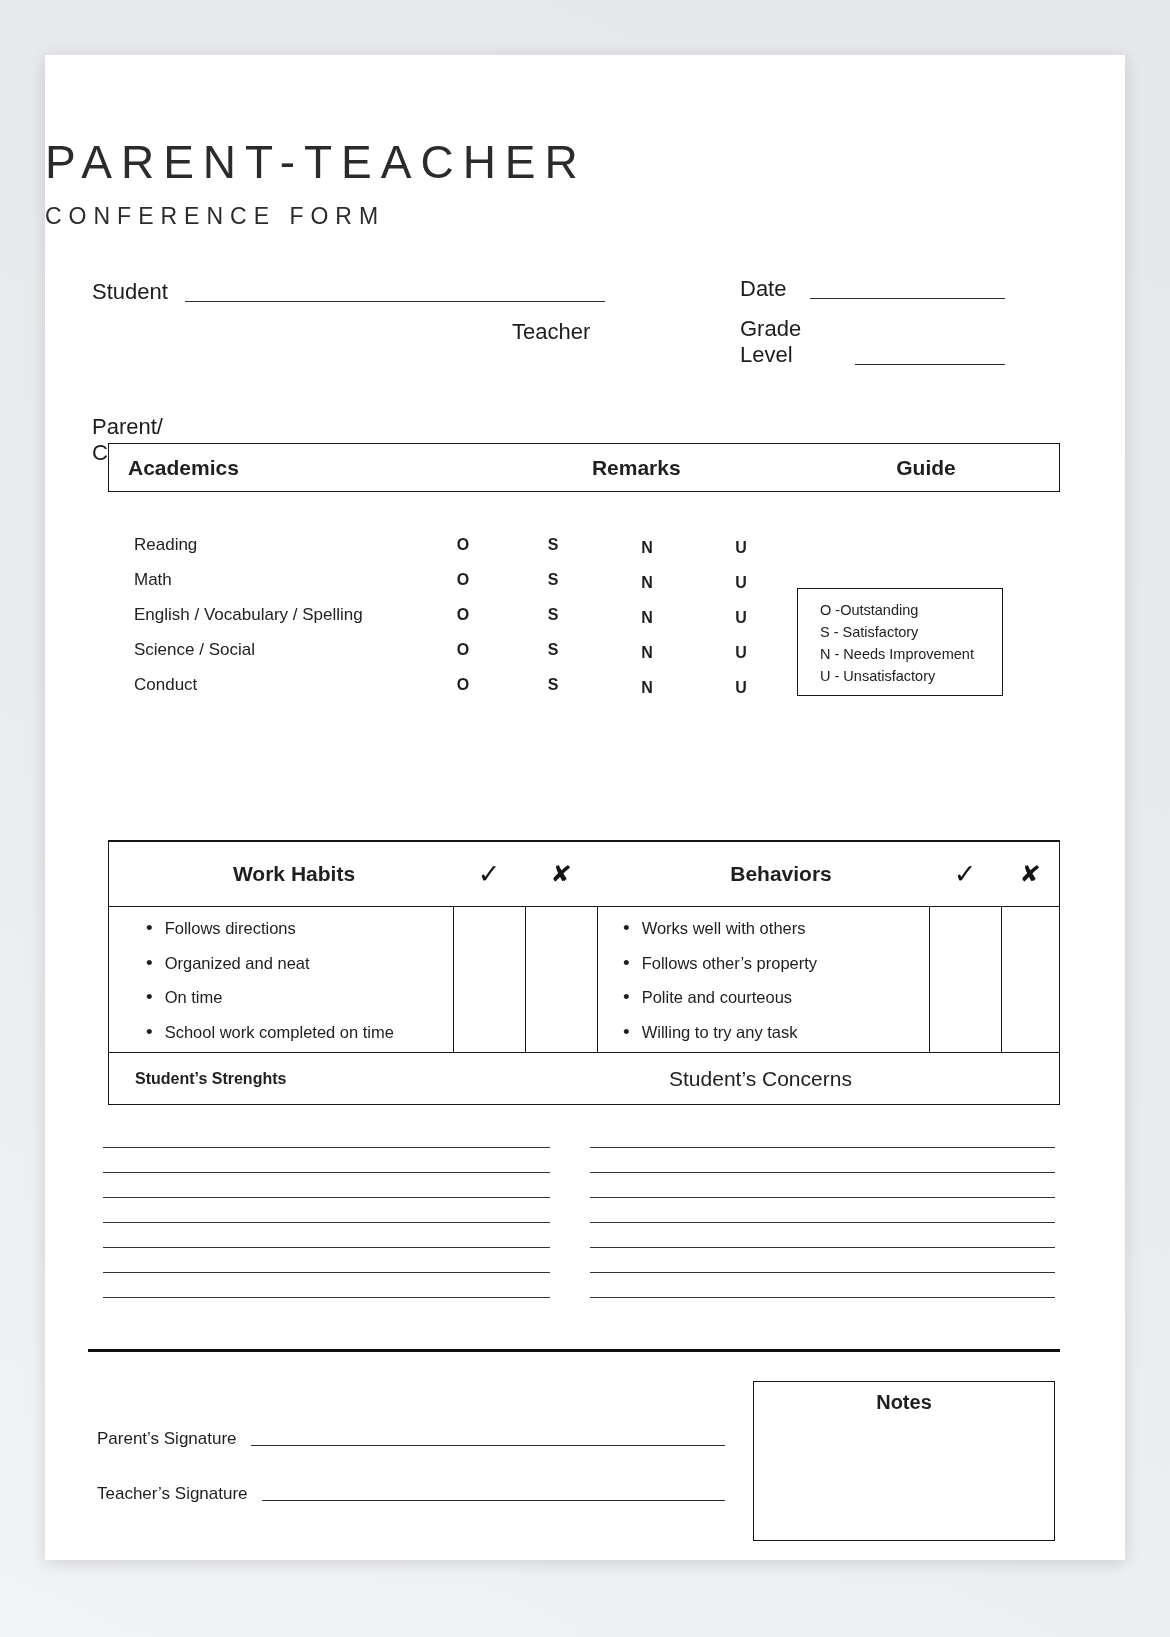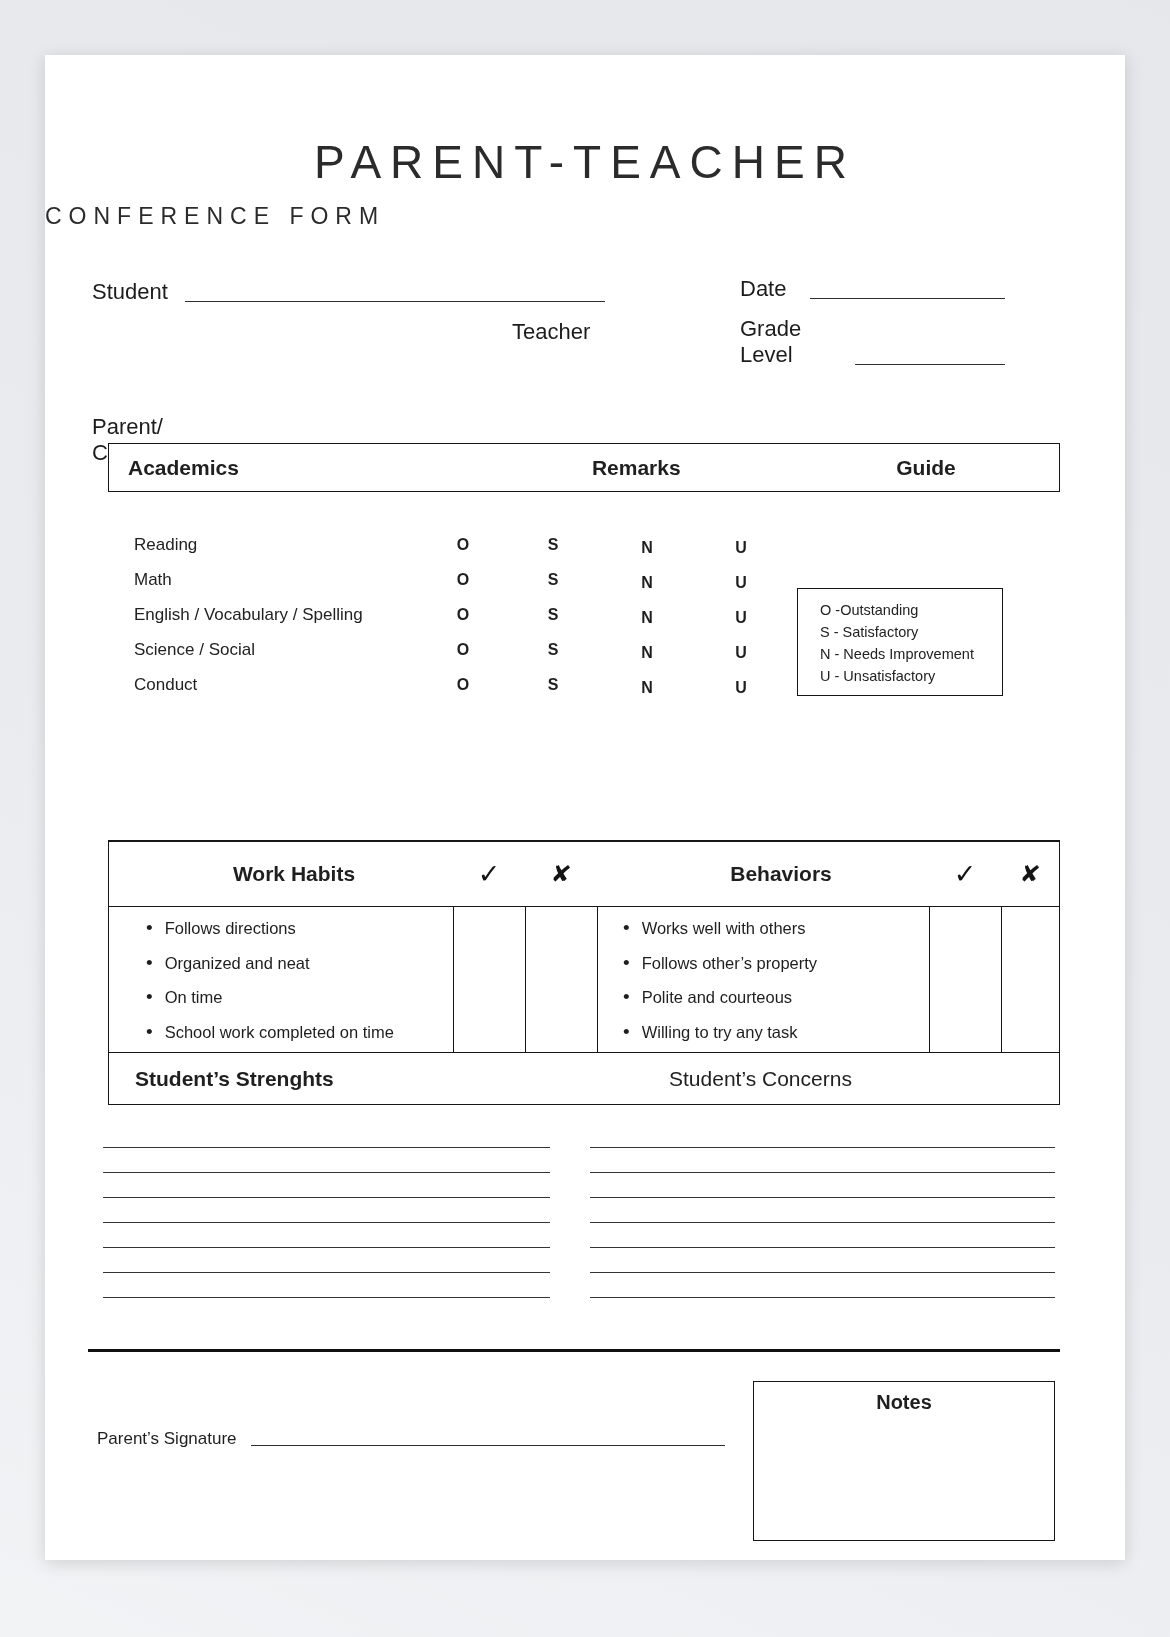--- a/index.html
+++ b/index.html
@@ -14,21 +14,21 @@
     background:linear-gradient(205deg,var(--bg-top) 0%,#e9ebee 55%,var(--bg-bottom) 100%);
     overflow:hidden;
   }
   .page{
     position:absolute;left:45px;top:55px;width:1080px;height:1505px;
     background:var(--page);
     box-shadow:0 3px 16px rgba(0,0,0,0.14);
   }
   
   .title-main{
-    position:absolute;top:80px;left:0;width:100%;text-align:center;
+    position:absolute;top:80px;left:0;width:100%;
     font-size:46px;font-weight:500;letter-spacing:9px;color:#2b2b2b;
   }
   .title-sub{
     position:absolute;top:148px;left:0;width:100%;
     font-size:23px;font-weight:400;letter-spacing:7px;color:#2b2b2b;
   }
   
   .field{position:absolute;display:flex;align-items:flex-end;}
   .field-label{font-weight:normal;font-size:22px;color:#1c1c1c;flex:0 0 auto;}
   .field-line{flex:1 1 auto;border-bottom:1.6px solid var(--underline);margin-bottom:3px;height:18px;}
@@ -87,21 +87,21 @@
   .cell-list.work{padding-left:37px;}
   .cell-list.behav{padding-left:25px;}
   .bullet-item{display:flex;align-items:baseline;height:34.5px;}
   .bullet-icon{font-size:19px;margin-right:12px;line-height:1;}
   .bullet-text{font-size:16.5px;color:#1e1e1e;}
   
   .sc-header{
     position:absolute;left:63px;top:997px;width:952px;height:53px;
     border:1.8px solid var(--border);background:#fff;
   }
-  .sc-header .t-strengths{position:absolute;left:26px;top:50%;transform:translateY(-50%);font-weight:bold;font-size:21px;}
+  .sc-header .t-strengths{position:absolute;left:26px;top:50%;transform:translateY(-50%);font-weight:bold;font-size:16px;}
   .sc-header .t-concerns{position:absolute;left:560px;top:50%;transform:translateY(-50%);font-weight:normal;font-size:21px;}
   .lines-col{position:absolute;top:1068px;}
   .lines-left{left:58px;width:447px;}
   .lines-right{left:545px;width:465px;}
   .write-line{height:25px;border-bottom:1.7px solid #343434;}
   
   .divider-rule{position:absolute;left:43px;top:1294px;width:972px;height:3px;background:#101010;}
   .sig{position:absolute;display:flex;align-items:flex-end;width:628px;left:52px;}
   .sig-parent{top:1374px;}
   .sig-teacher{top:1429px;}
@@ -282,18 +282,22 @@
       <div class="write-line"></div>
       <div class="write-line"></div>
     </div>
 
   <div class="divider-rule"></div>
 
   <div class="sig sig-parent">
     <span class="sig-label">Parent’s Signature</span>
     <span class="sig-line"></span>
   </div>
+  <div class="sig sig-teacher">
+    <span class="sig-label">Teacher’s Signature</span>
+    <span class="sig-line"></span>
+  </div>
 
   <div class="notes-box">
     <div class="notes-title">Notes</div>
   </div>
 
 </div>
 
 </body></html>

